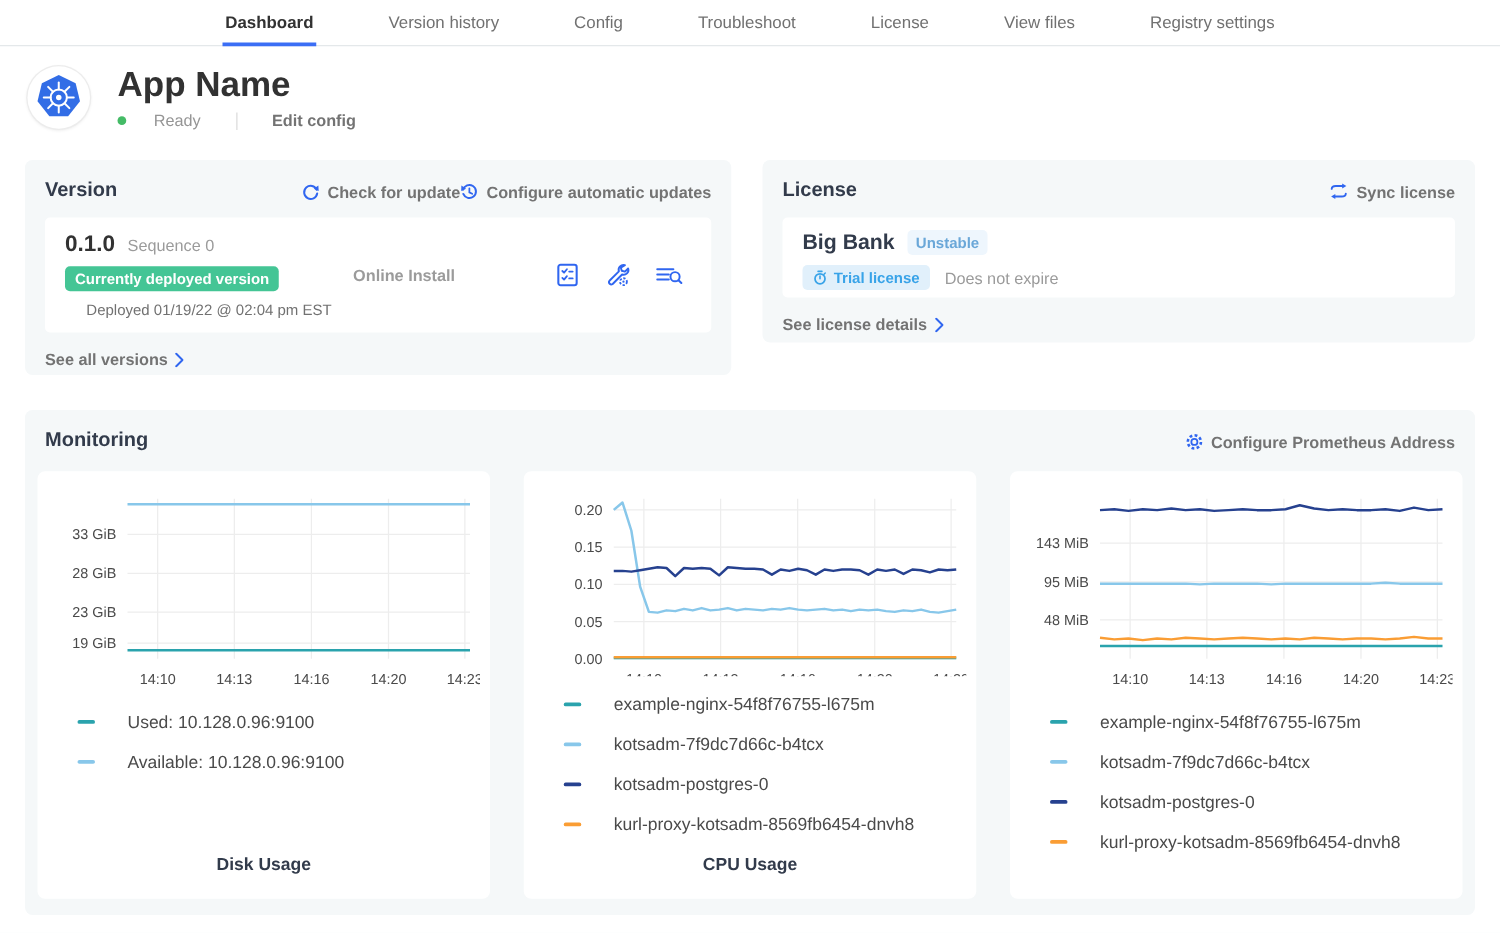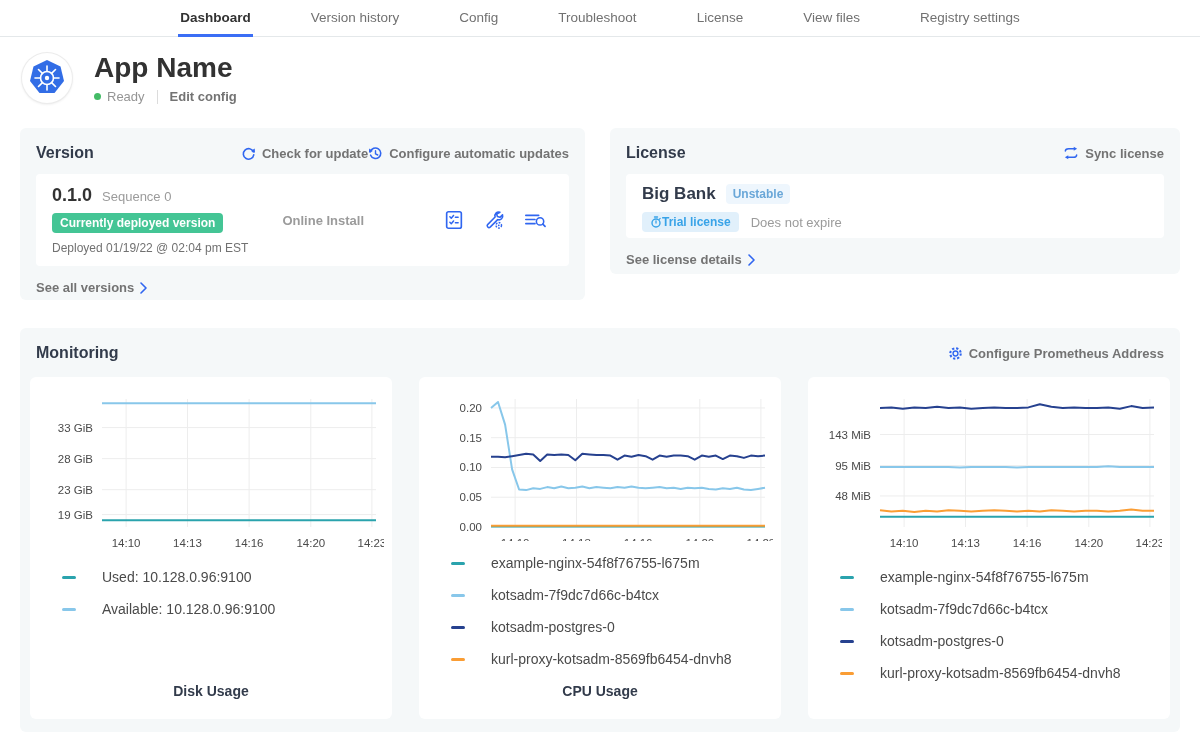--- a/index.html
+++ b/index.html
@@ -12,21 +12,21 @@
     padding:0 2px; cursor:pointer; border-bottom:3px solid transparent; margin-bottom:-1px; }
   .tab.active { color:#323232; font-weight:bold; border-bottom-color:#3b6ef5; }
   
   .page { padding:0 20px; }
   .app-header { display:flex; align-items:center; margin-top:15px; padding-left:2px; }
   .app-icon-wrap { width:50px; height:50px; border-radius:50%; background:#fff;
     box-shadow:0 0 0 1px #ececec, 0 1px 3px rgba(0,0,0,.12); display:flex;
     align-items:center; justify-content:center; }
   .app-meta { margin-left:22px; }
   .app-name { font-size:28px; font-weight:bold; color:#323232; line-height:32px; }
-  .app-status-row { display:flex; align-items:center; margin-top:5px; font-size:13px; }
+  .app-status-row { display:flex; align-items:center; margin-top:5px; font-size:13px;gap:16px; }
   .status-dot { width:7px; height:7px; border-radius:50%; background:#44bb66; margin-right:6px; }
   .status-text { color:#959595; }
   .vdiv { width:1px; height:14px; background:#dcdcdc; margin:0 12px; }
   a.blue-link { color:#737373; font-weight:bold; text-decoration:none; font-size:13px;
     display:inline-flex; align-items:center; gap:6px; cursor:pointer; }
   
   .cards-row { display:flex; gap:25px; margin-top:24px; align-items:flex-start; }
   .panel { background:#f5f8f9; border-radius:6px; padding:16px; }
   .panel-version { width:565px; height:172px; }
   .panel-license { flex:1; height:146px; }
@@ -34,33 +34,33 @@
   .panel-title { font-size:16px; font-weight:bold; color:#323b4b; }
   .head-links { display:flex; }
   .inner-card { background:#fff; border-radius:4px; margin-top:12px; padding:12px 16px; }
   .version-inner { display:flex; align-items:center; height:92px; }
   .ver-left { width:46%; }
   .ver-line { display:flex; align-items:baseline; }
   .ver-num { font-size:18px; font-weight:bold; color:#323232; }
   .ver-seq { font-size:13px; color:#9b9b9b; margin-left:10px; }
   .deployed-badge { display:inline-block; margin-top:7px; background:#44c595; color:#fff;
     font-size:12px; font-weight:bold; padding:3px 8px; border-radius:4px; }
-  .deployed-at { margin-top:8px; font-size:12px; color:#717171; }
+  .deployed-at { margin-top:8px; font-size:12px; color:#717171;text-align:center; }
   .ver-mid { flex:1; text-align:left; font-size:13px; font-weight:bold; color:#9b9b9b; }
   .ver-icons { display:flex; gap:18px; align-items:center; padding-right:6px; }
   .ver-icons .icon-btn { cursor:pointer; display:flex; }
   .see-link { margin-top:14px; display:inline-flex; }
   .license-inner { height:64px; padding:10px 16px; }
   .lic-row1 { display:flex; align-items:center; gap:10px; }
   .lic-name { font-size:17px; font-weight:bold; color:#323b4b; }
   .badge-channel { background:#eef6fd; color:#6aa7d8; font-size:12px; font-weight:bold;
     padding:3px 7px; border-radius:4px; }
   .lic-row2 { display:flex; align-items:center; gap:12px; margin-top:8px; }
   .badge-trial { background:#e1f0fb; color:#38a3e8; font-size:12px; font-weight:bold;
-    padding:3px 8px; border-radius:4px; display:inline-flex; align-items:center; }
+    padding:3px 8px; border-radius:4px; display:inline-flex; align-items:center; gap:5px; }
   .lic-expiry { font-size:13px; color:#9b9b9b; }
   
   .panel-monitoring { margin-top:28px; height:404px; padding:16px 10px 14px 10px; }
   .mon-head { display:flex; justify-content:space-between; align-items:center; padding:0 6px; }
   .charts-row { display:flex; gap:27px; margin-top:15px; }
   .chart-card { background:#fff; border-radius:6px; width:362px; height:342px;
     padding:10px 8px 16px 8px; display:flex; flex-direction:column; }
   .legend { margin:14px 0 0 24px; }
   .legend-item { display:flex; align-items:center; margin-bottom:16px; }
   .legend-swatch { width:14px; height:3px; border-radius:2px; flex:0 0 14px; }

